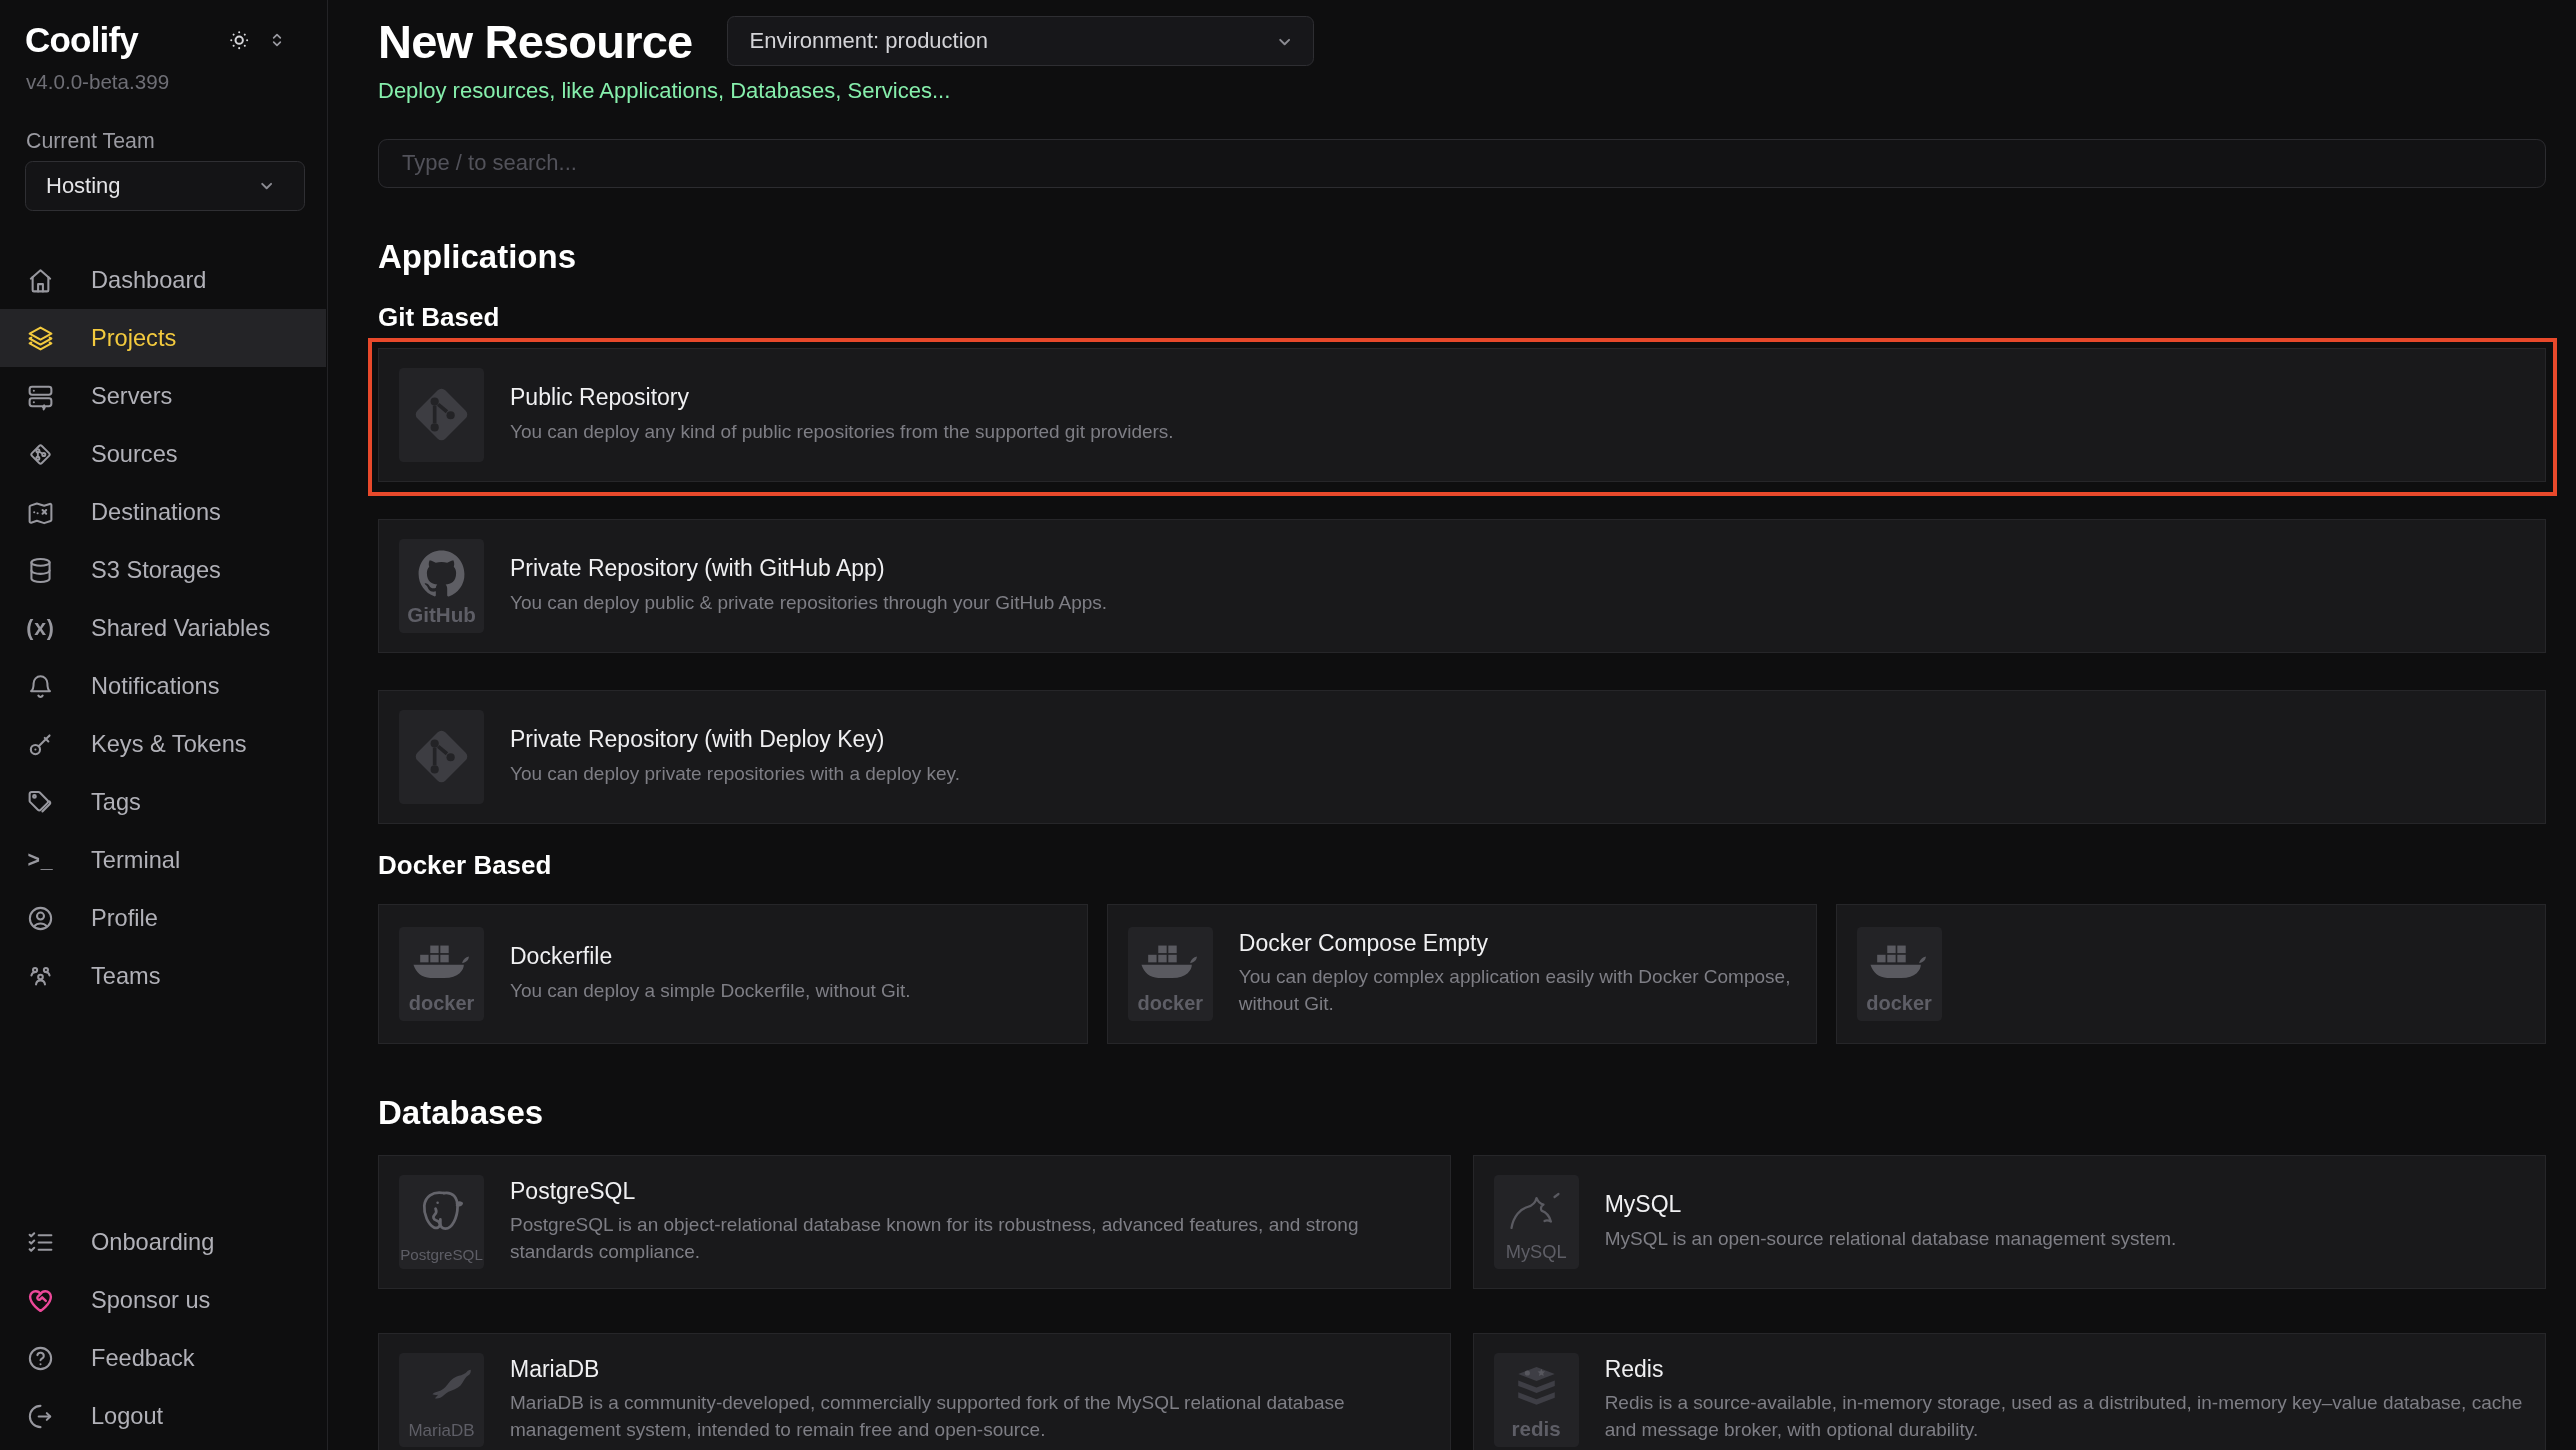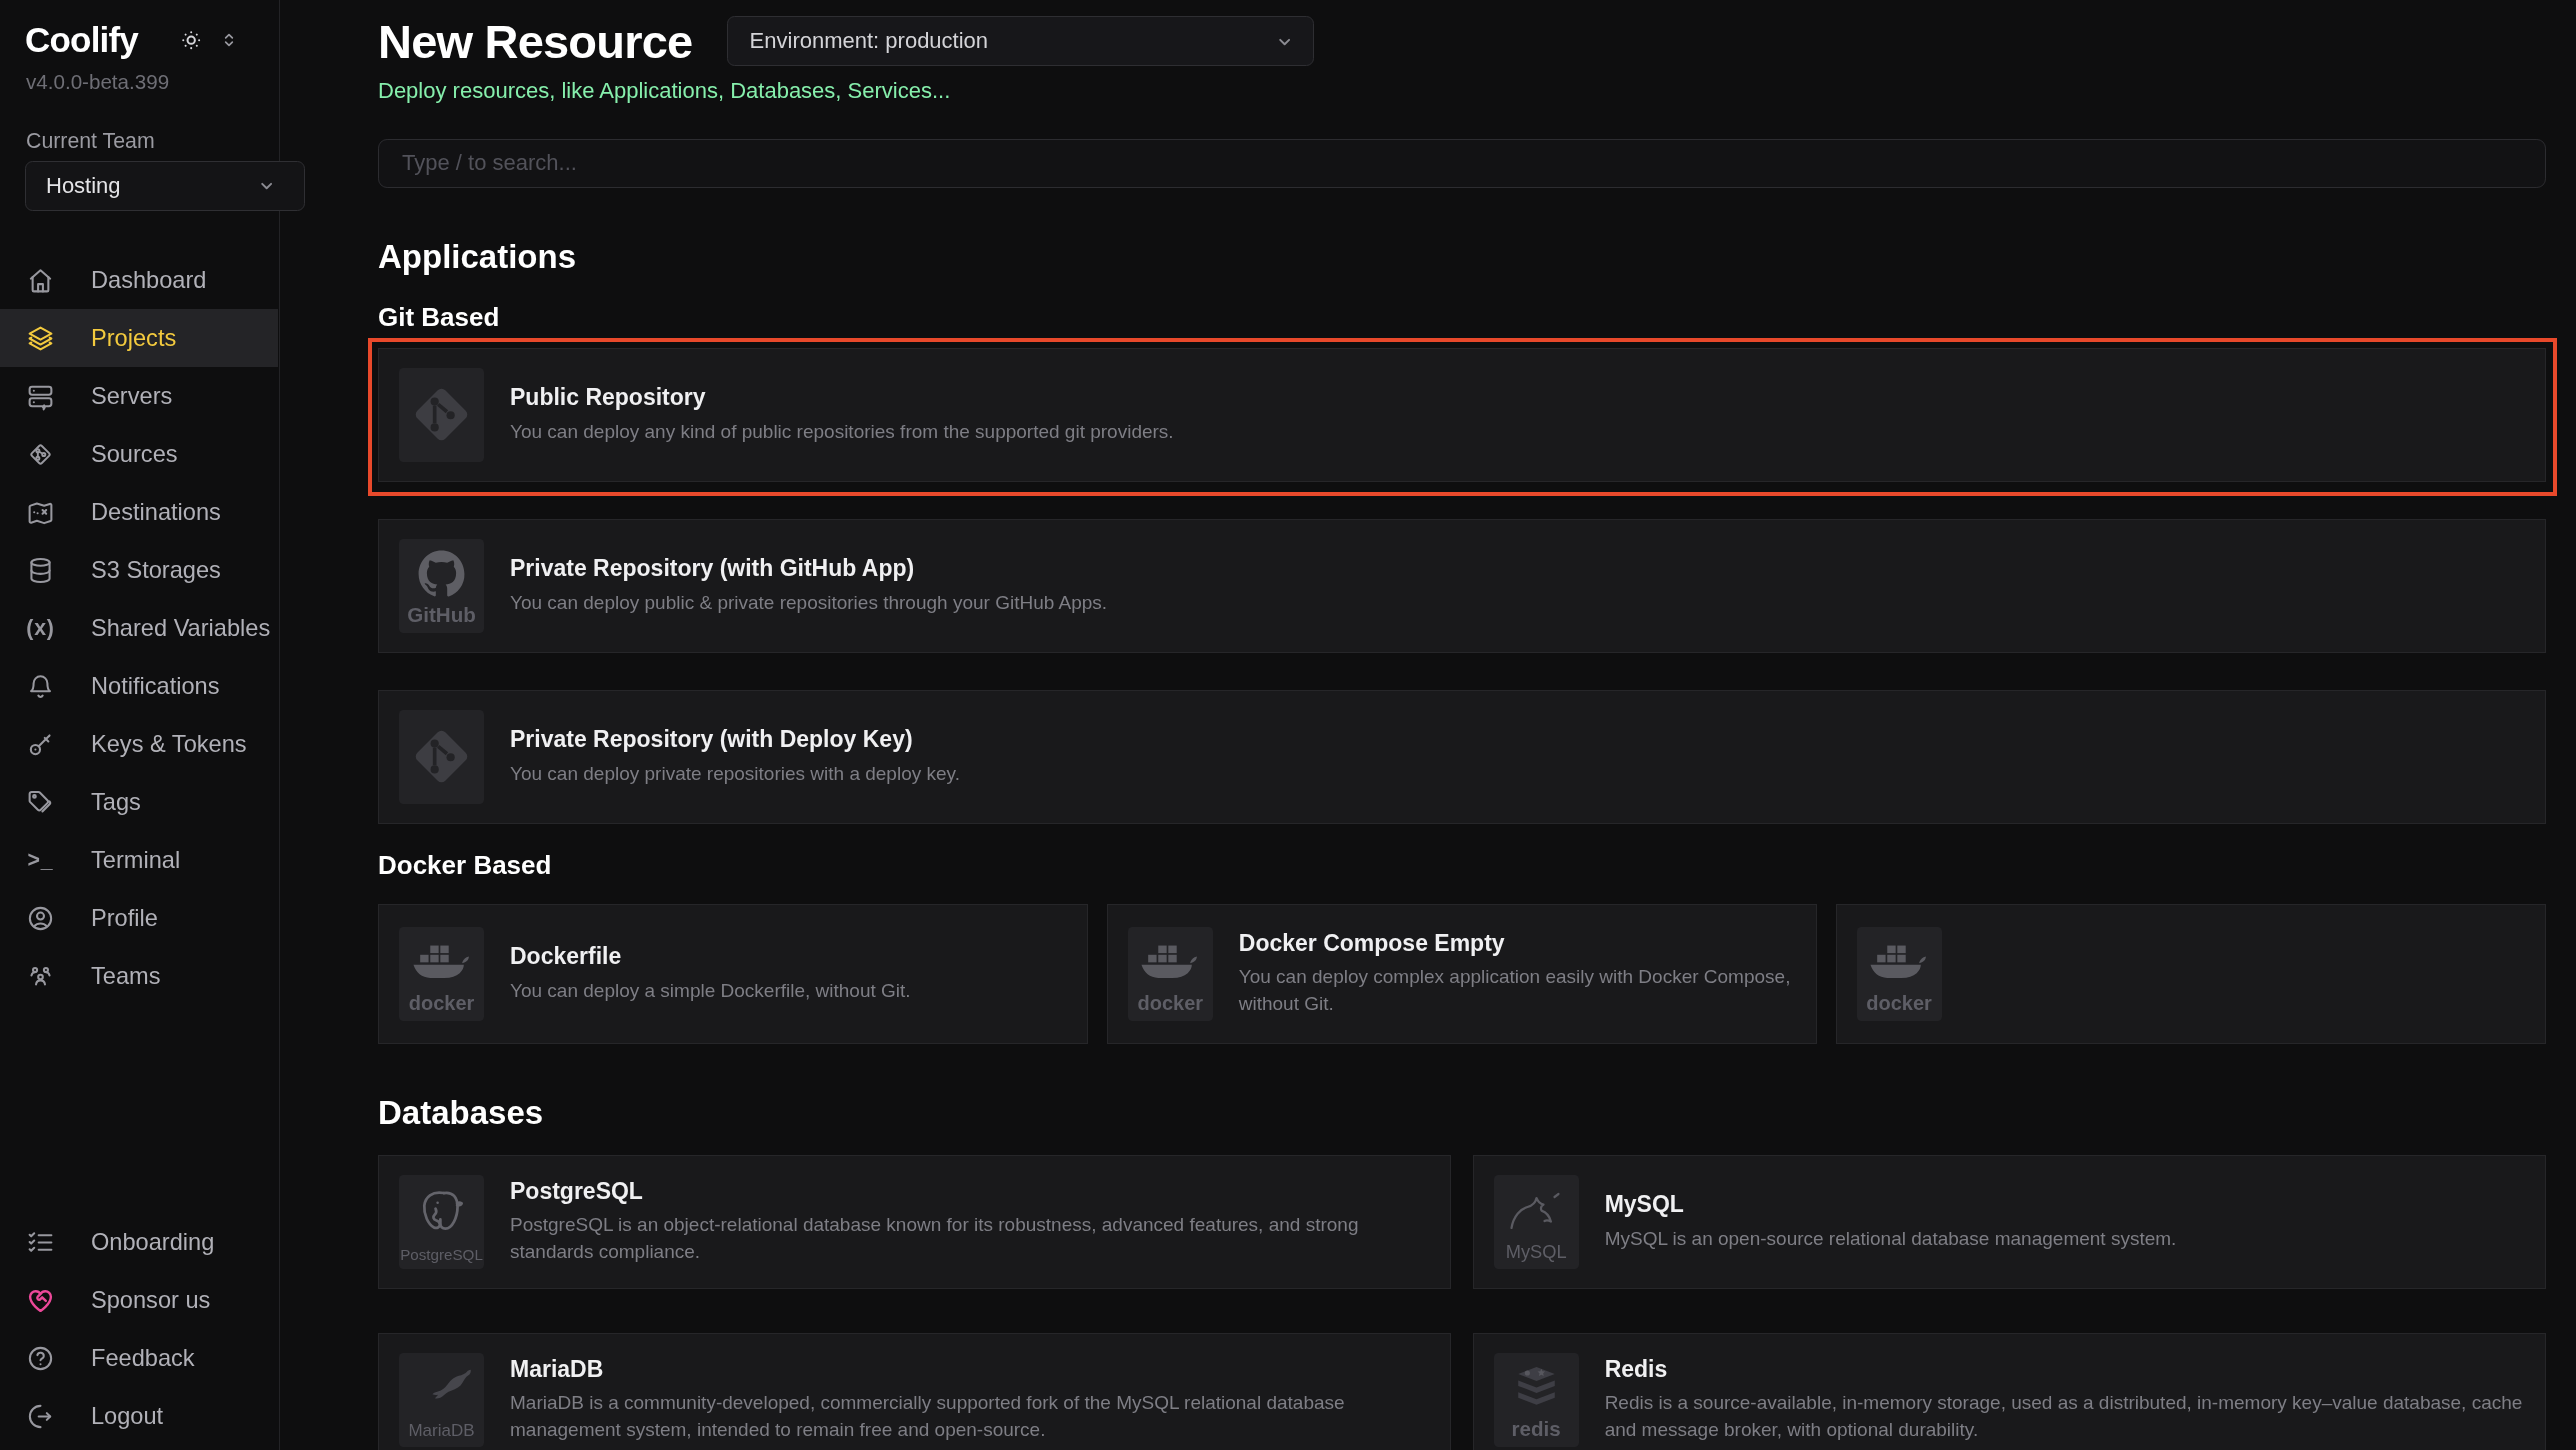--- a/index.html
+++ b/index.html
@@ -1,20 +1,20 @@
 <!DOCTYPE html>
 <html style="font-size:12.2px"><head>
 <meta charset="utf-8">
 <style>
   * { margin:0; padding:0; box-sizing:border-box; }
   html,body { width:2576px; height:1450px; background:#0e0e0f; font-family:"Liberation Sans", sans-serif; overflow:hidden; }
   .page { position:relative; width:2576px; height:1450px; }
 
   
-  .sidebar { position:absolute; left:0; top:0; width:280px; height:1450px; border-right:0.8px solid #232326; }
+  .sidebar { position:absolute; left:0; top:0; width:328px; height:1450px; border-right:0.8px solid #232326; }
   .brand-row { position:absolute; top:20px; left:25px; right:40px; display:flex; align-items:center; }
   .brand { font-size:35px; font-weight:800; color:#ffffff; letter-spacing:-0.8px; }
   .brand-icons { margin-left:auto; display:flex; align-items:center; gap:15.2px; color:#d6d6da; }
   .brand-icons svg { width:24.4px; height:24.4px; }
   .brand-icons .small { width:20px; height:20px; color:#9a9aa1; }
   .version { position:absolute; top:70px; left:26px; font-size:20.6px; color:#6e6e75; }
   .team-label { position:absolute; top:129px; left:26px; font-size:21.3px; color:#9a9aa1; }
   .team-select { position:absolute; top:161px; left:25px; width:280px; height:50px; background:#141416; border:0.8px solid #2f2f33; border-radius:7.6px; display:flex; align-items:center; padding:0 27px 0 20px; cursor:pointer; }
   .team-select span { font-size:22px; color:#e4e4e7; }
   .team-select svg { margin-left:auto; width:21.3px; height:21.3px; color:#8b8b92; }
@@ -46,21 +46,21 @@
   .h3 { margin-top:26px; font-size:26px; font-weight:700; color:#ffffff; }
 
   .card { background:#19191b; border:0.8px solid #262629; display:flex; align-items:center; padding:0 20px; gap:26px; cursor:pointer; position:relative; }
   .card.wide { width:2168px; height:134px; }
   .git-stack .card.wide { margin-top:37px; }
   .git-stack .card.wide:first-child { margin-top:15.2px; }
   .icon-box { width:85px; height:94px; background:#232326; border-radius:4.6px; flex:none; display:flex; flex-direction:column; align-items:center; justify-content:center; padding:4.6px 3px; }
   .icon-box .logo { margin:auto; }
   .icon-box .caption { flex:none; font-weight:700; color:#5e5e66; margin-bottom:1.5px; }
   .card-text { display:flex; flex-direction:column; gap:7.6px; min-width:0; }
-  .card-title { font-size:23px; font-weight:700; color:#f0f0f2; }
+  .card-title { font-size:23px; font-weight:400; color:#f0f0f2; }
   .card-desc { font-size:19px; font-weight:500; color:#7e7e85; line-height:1.42; }
 
   .annotation-box { position:absolute; left:-10.7px; right:-12.2px; top:-10.7px; bottom:-15.2px; border:4.6px solid #e8492b; pointer-events:none; }
 
   .row3 { margin-top:23px; width:2168px; display:grid; grid-template-columns:repeat(3,1fr); gap:18.3px; }
   .row3 .card { height:140px; }
   .grid2 { margin-top:23px; width:2168px; display:grid; grid-template-columns:repeat(2,1fr); column-gap:21.3px; row-gap:44px; }
   .grid2 .card { height:134px; }
 </style>
 </head>

